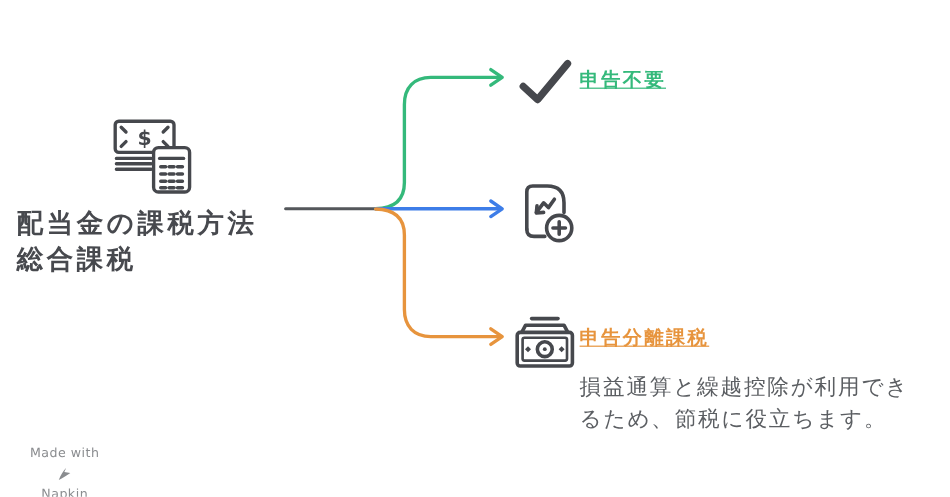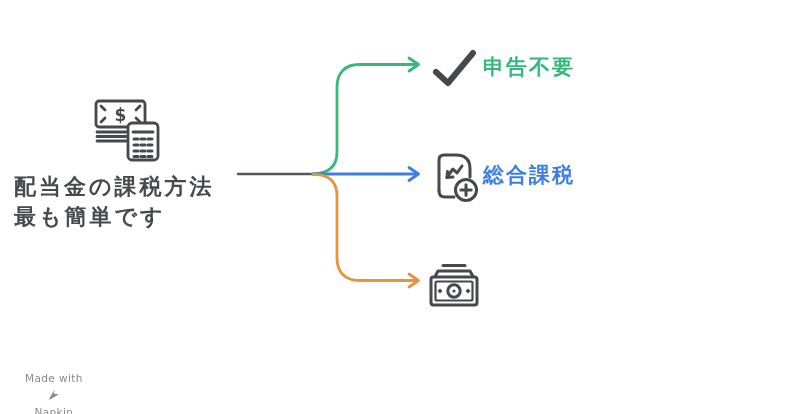--- a/index.html
+++ b/index.html
@@ -16,21 +16,21 @@
   .root-title{
     position:absolute; left:14px; top:172px; width:226px;
     text-align:left; font-size:22px; font-weight:700;
     letter-spacing:3px; line-height:30px; color:#47494e;
   }
 
   
   .branch{ position:absolute; left:483px; width:296px; }
   .branch-1{ top:55px; } .branch-2{ top:163px; } .branch-3{ top:270px; }
   .branch .label{
-    font-size:21px; font-weight:700; letter-spacing:2px; line-height:24px;
+    font-size:16px; font-weight:700; letter-spacing:2px; line-height:24px;text-decoration:underline;
   }
   .branch .desc{
     margin-top:15px; font-size:18px; letter-spacing:1.5px;
     line-height:27px; color:#5b5e62; width:292px;
   }
   .branch-icon{ position:absolute; }
   .icon-check{ left:428px; top:46px; }
   .icon-doc{ left:430px; top:150px; }
   .icon-cash{ left:427px; top:262px; }
 
@@ -70,21 +70,21 @@
     <path d="M43,34 H63"></path>
     <g stroke-width="3">
       <path d="M44,41 h4 M51,41 h4 M58,41 h4"></path>
       <path d="M44,47 h4 M51,47 h4 M58,47 h4"></path>
       <path d="M44,53 h4 M51,53 h4 M58,53 h4"></path>
       <path d="M44,58.5 h4 M51,58.5 h4 M58,58.5 h4"></path>
     </g>
   </svg>
   <div class="root-title">
     <div>配当金の課税方法</div>
-    <div>最も簡単です</div>
+    <div>総合課税</div>
   </div>
 
   <svg class="branch-icon icon-check" width="54" height="44" viewBox="0 0 54 44" fill="none" stroke="#46484d" stroke-width="6" stroke-linecap="round" stroke-linejoin="round">
     <path d="M8,26 L20,37 L45,7"></path>
   </svg>
 
   <svg class="branch-icon icon-doc" width="50" height="56" viewBox="0 0 50 56" fill="none" stroke="#46484d" stroke-width="3" stroke-linecap="round" stroke-linejoin="round">
     <path d="M9,41 V10 Q9,5 14,5 H26 Q40,5 40,19 V27"></path>
     <path d="M9,41 Q9,47 15,47 H24"></path>
     <path d="M32,16 L27,23 L23,19 L17,27"></path>
@@ -101,21 +101,24 @@
     <circle cx="27" cy="29" r="6.2" stroke-width="3"></circle>
     <circle cx="27" cy="29" r="1.6" fill="#46484d" stroke="none"></circle>
     <path d="M13,26.5 L15.5,29 L13,31.5 L10.5,29 Z" fill="#46484d" stroke="none"></path>
     <path d="M41,26.5 L43.5,29 L41,31.5 L38.5,29 Z" fill="#46484d" stroke="none"></path>
   </svg>
 
   <div class="branch branch-1">
     <div class="label" style="color: rgb(52, 185, 123);">申告不要</div>
   </div>
   <div class="branch branch-2">
-    <div class="label" style="color: rgb(61, 125, 232);">総合課税</div>
+  </div>
+  <div class="branch branch-3">
+    <div class="label" style="color: rgb(231, 148, 61);">申告分離課税</div>
+    <div class="desc">損益通算と繰越控除が利用できるため、節税に役立ちます。</div>
   </div>
 
   <div class="footer">
     <span>Made with</span>
     <svg width="12" height="12" viewBox="0 0 12 12">
       <path d="M1,11 C3.2,9.8 7.5,7.6 10.6,5.2 L5.6,4.4 L7.2,0.8 C4.8,3.2 2.4,7.2 1,11 Z" fill="#8a8c8f"></path>
     </svg>
     <span>Napkin</span>
   </div>
 

